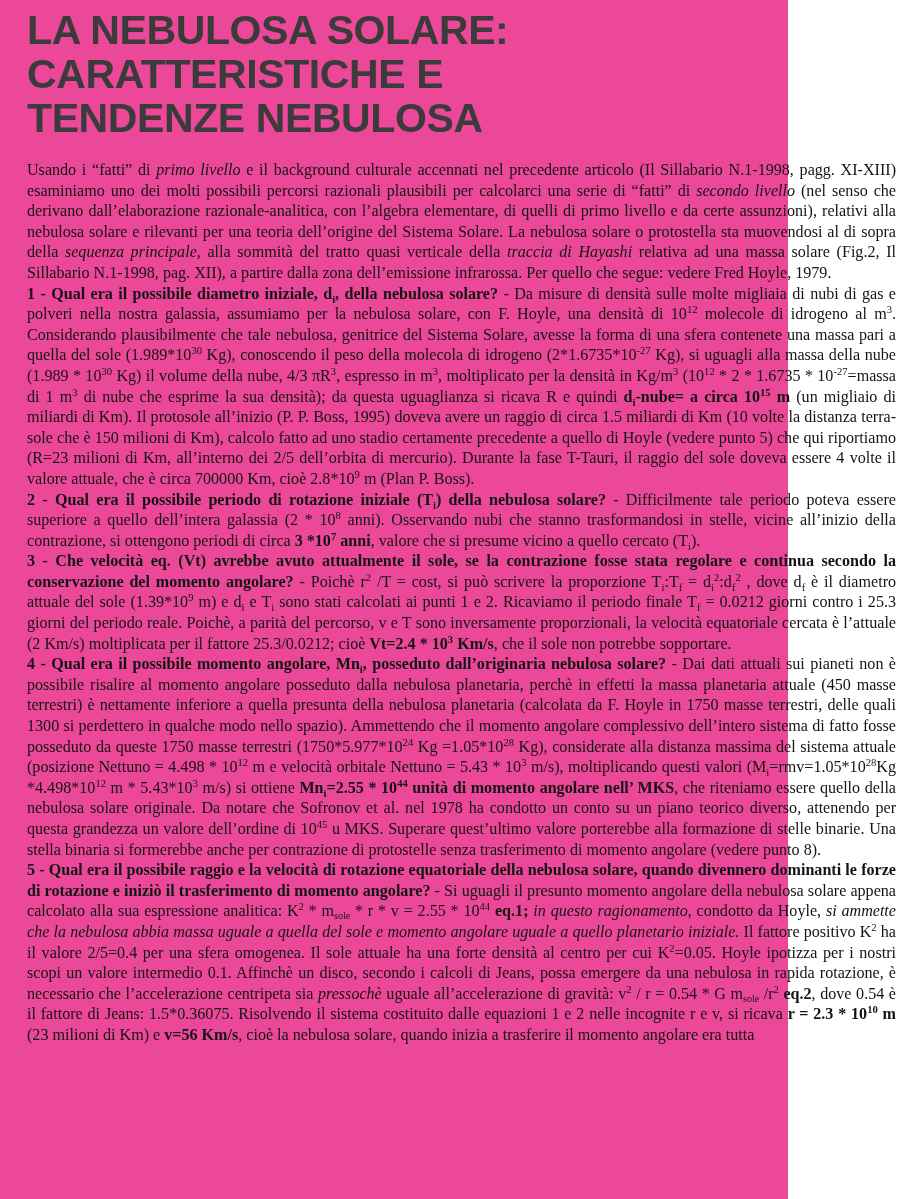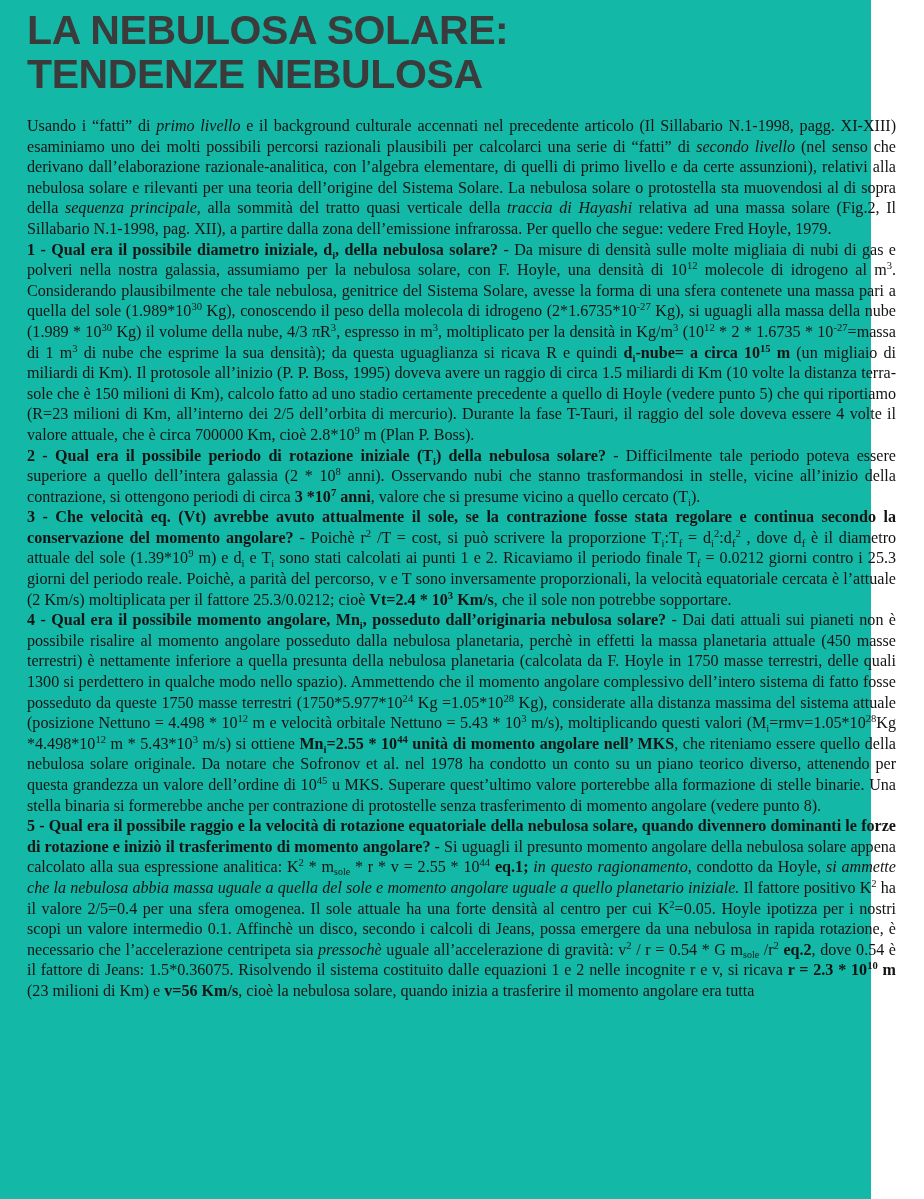--- a/index.html
+++ b/index.html
@@ -9,23 +9,23 @@
   }
   body {
     width: 924px;
     height: 1199px;
     overflow: hidden;
     font-family: "Liberation Serif", "DejaVu Serif", serif;
     color: #111111;
   }
   .page {
     position: relative;
-    width: 871px;
+    width: 788px;
     height: 1199px;
-    background: #14b8a6;
+    background: #ec4899;
     padding: 0;
     box-sizing: border-box;
   }
   .page-inner {
     position: absolute;
     left: 27px;
     top: 0px;
     width: 869px;
   }
   
@@ -95,20 +95,21 @@
 </style>
 </head>
 <body>
 
 <div class="page">
   <div class="speckle"></div>
   <div class="page-inner">
 
     <h1 class="title">
       <span class="tline">LA NEBULOSA SOLARE:</span>
+      <span class="tline">CARATTERISTICHE E</span>
       <span class="tline">TENDENZE NEBULOSA</span>
     </h1>
 
 
     <div class="body-block">
 
       <p class="para"><span>Usando i “fatti” di </span><i>primo livello</i><span> e il background culturale accennati nel precedente articolo (Il Sillabario N.1-1998, pagg. XI-XIII) esaminiamo uno dei molti possibili percorsi razionali plausibili per calcolarci una serie di “fatti” di </span><i>secondo livello</i><span> (nel senso che derivano dall’elaborazione razionale-analitica, con l’algebra elementare, di quelli di primo livello e da certe assunzioni), relativi alla nebulosa solare e rilevanti per una teoria dell’origine del Sistema Solare. La nebulosa solare o protostella sta muovendosi al di sopra della </span><i>sequenza principale,</i><span> alla sommità del tratto quasi verticale della </span><i>traccia di Hayashi</i><span> relativa ad una massa solare (Fig.2, Il Sillabario N.1-1998, pag. XII), a partire dalla zona dell’emissione infrarossa. Per quello che segue: vedere Fred Hoyle, 1979.</span></p>
 
       <p class="para spaced"><b><span>1 - Qual era il possibile diametro iniziale, d</span><sub>i</sub><span>, della nebulosa solare?</span></b><span> - Da misure di densità sulle molte migliaia di nubi di gas e polveri nella nostra galassia, assumiamo per la nebulosa solare, con F. Hoyle,  una densità di 10</span><sup>12</sup><span> molecole di idrogeno al m</span><sup>3</sup><span>. Considerando plausibilmente che tale nebulosa, genitrice del Sistema Solare, avesse la forma di una sfera contenete una massa pari a quella del sole (1.989*10</span><sup>30</sup><span> Kg), conoscendo il peso della molecola di idrogeno (2*1.6735*10</span><sup>-27</sup><span> Kg), si uguagli alla massa della nube (1.989 * 10</span><sup>30</sup><span> Kg) il volume della nube, 4/3 πR</span><sup>3</sup><span>, espresso in m</span><sup>3</sup><span>, moltiplicato per la densità in Kg/m</span><sup>3</sup><span> (10</span><sup>12</sup><span> * 2 * 1.6735 * 10</span><sup>-27</sup><span>=massa di 1 m</span><sup>3</sup><span> di nube che esprime la sua densità); da questa uguaglianza si ricava R e quindi </span><b><span>d</span><sub>i</sub><span>-nube= a circa 10</span><sup>15</sup><span> m</span></b><span> (un migliaio di miliardi di Km). Il protosole all’inizio (P. P. Boss, 1995) doveva avere un raggio di circa 1.5 miliardi di Km (10 volte la distanza terra-sole che è 150 milioni di Km), calcolo fatto ad uno stadio certamente precedente a quello di Hoyle (vedere punto 5) che qui riportiamo (R=23 milioni di Km, all’interno dei 2/5 dell’orbita di mercurio). Durante la fase T-Tauri, il raggio del sole doveva essere 4 volte il valore attuale, che è circa 700000 Km, cioè 2.8*10</span><sup>9</sup><span> m (Plan P. Boss).</span></p>
 

